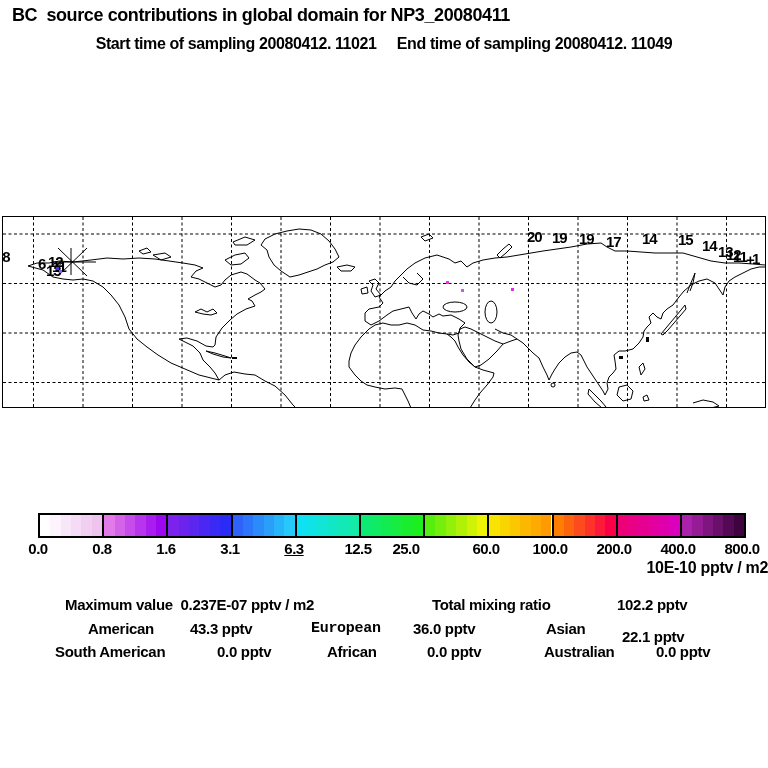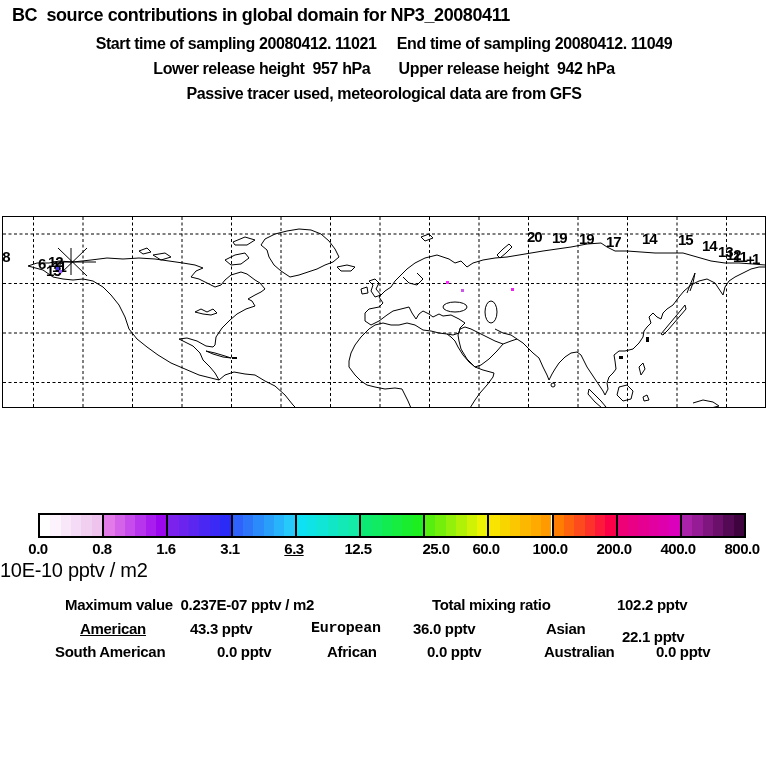--- a/index.html
+++ b/index.html
@@ -20,34 +20,32 @@
   .map-label{position:absolute;font-size:15px;font-weight:bold;
              letter-spacing:-1px;line-height:1;white-space:pre;}
   .dot{position:absolute;width:3px;height:3px;}
   .cbar{position:absolute;left:38px;top:513px;width:704px;height:21px;
         border:2px solid #000;display:flex;box-sizing:content-box;}
   .cb-seg{flex:1;display:flex;border-right:2px solid #000;}
   .cb-seg:last-child{border-right:none;}
   .cb-cell{flex:1;}
   .cb-tick{position:absolute;top:540px;width:70px;text-align:center;
            font-size:15px;font-weight:bold;letter-spacing:-0.5px;}
-  .unit{position:absolute;top:559px;left:0;width:100%;text-align:left;
-        font-size:20px;font-weight:normal;letter-spacing:-0.3px;}
+  .unit{position:absolute;top:559px;left:0;width:100%;text-align:right;
+        font-size:16px;font-weight:bold;letter-spacing:-0.3px;}
   .stat{position:absolute;font-size:15px;font-weight:bold;
         letter-spacing:-0.3px;white-space:pre;line-height:1.2;}
 </style>
 </head>
 <body>
 
 <div class="page">
 
   <div class="t1">BC  source contributions in global domain for NP3_20080411</div>
   <div class="tc t2">Start time of sampling 20080412. 11021     End time of sampling 20080412. 11049</div>
-  <div class="tc t3">Lower release height  957 hPa       Upper release height  942 hPa</div>
-  <div class="tc t4">Passive tracer used, meteorological data are from GFS</div>
 
   <div class="map">
     <svg id="mapsvg" width="762" height="190" viewBox="0 0 762 190">
         <line x1="0" y1="165.5" x2="762" y2="165.5" class="grid"></line>
         <line x1="0" y1="116" x2="762" y2="116" class="grid"></line>
         <line x1="0" y1="66.5" x2="762" y2="66.5" class="grid"></line>
         <line x1="0" y1="17" x2="762" y2="17" class="grid"></line>
         <line x1="723.5" y1="0" x2="723.5" y2="190" class="grid"></line>
         <line x1="674" y1="0" x2="674" y2="190" class="grid"></line>
         <line x1="624.5" y1="0" x2="624.5" y2="190" class="grid"></line>
@@ -231,30 +229,30 @@
       </div>
     </div>
   <div class="unit">10E-10 pptv / m2</div>
 
 <div class="cb-tick" style="left: 3px;">0.0</div>
     <div class="cb-tick" style="left: 67px;">0.8</div>
     <div class="cb-tick" style="left: 131px;">1.6</div>
     <div class="cb-tick" style="left: 195px;">3.1</div>
     <div class="cb-tick" style="left: 259px; text-decoration: underline;">6.3</div>
     <div class="cb-tick" style="left: 323px;">12.5</div>
-    <div class="cb-tick" style="left: 401px;">25.0</div>
+    <div class="cb-tick" style="left: 371px;">25.0</div>
     <div class="cb-tick" style="left: 451px;">60.0</div>
     <div class="cb-tick" style="left: 515px;">100.0</div>
     <div class="cb-tick" style="left: 579px;">200.0</div>
     <div class="cb-tick" style="left: 643px;">400.0</div>
     <div class="cb-tick" style="left: 707px;">800.0</div>
     <div class="stat" style="left: 65px; top: 596px;">Maximum value  0.237E-07 pptv / m2</div>
     <div class="stat" style="left: 432px; top: 596px;">Total mixing ratio</div>
     <div class="stat" style="left: 617px; top: 596px;">102.2 pptv</div>
-    <div class="stat" style="left: 80px; top: 620px; text-decoration: underline;">American</div>
+    <div class="stat" style="left: 88px; top: 620px;">American</div>
     <div class="stat" style="left: 190px; top: 620px;">43.3 pptv</div>
     <div class="stat" style="left: 311px; top: 620px; font-family: Liberation Mono, monospace;">European</div>
     <div class="stat" style="left: 413px; top: 620px;">36.0 pptv</div>
     <div class="stat" style="left: 546px; top: 620px;">Asian</div>
     <div class="stat" style="left: 622px; top: 620px; margin-top: 8px;">22.1 pptv</div>
     <div class="stat" style="left: 55px; top: 643px;">South American</div>
     <div class="stat" style="left: 217px; top: 643px;">0.0 pptv</div>
     <div class="stat" style="left: 327px; top: 643px;">African</div>
     <div class="stat" style="left: 427px; top: 643px;">0.0 pptv</div>
     <div class="stat" style="left: 544px; top: 643px;">Australian</div>

